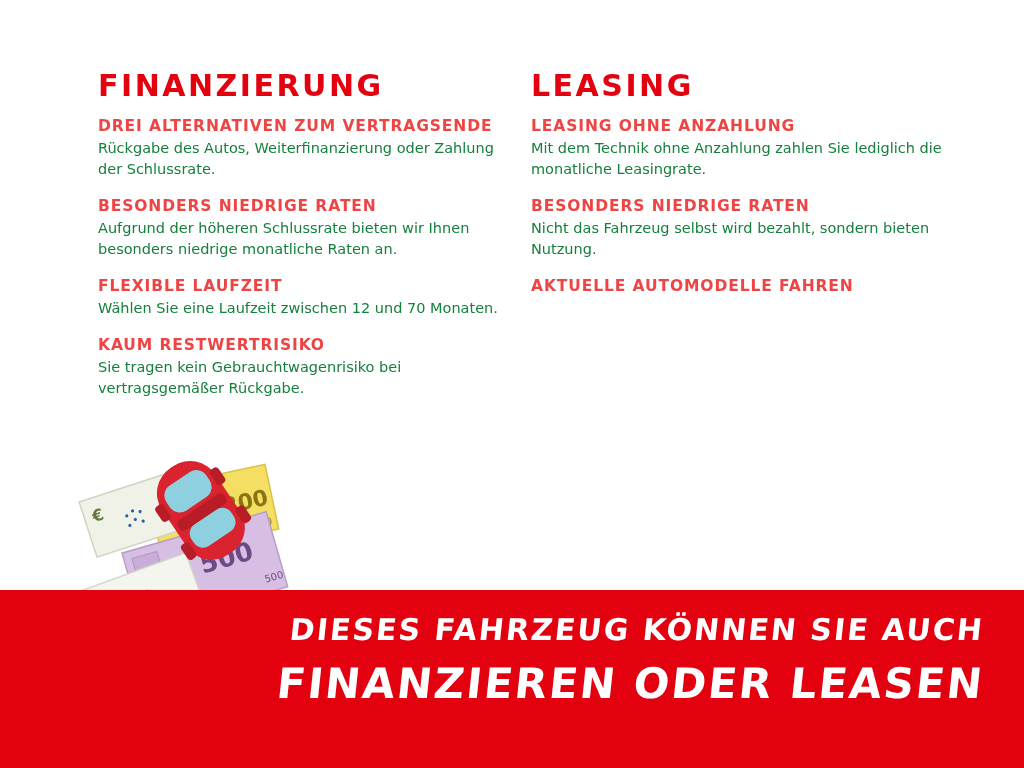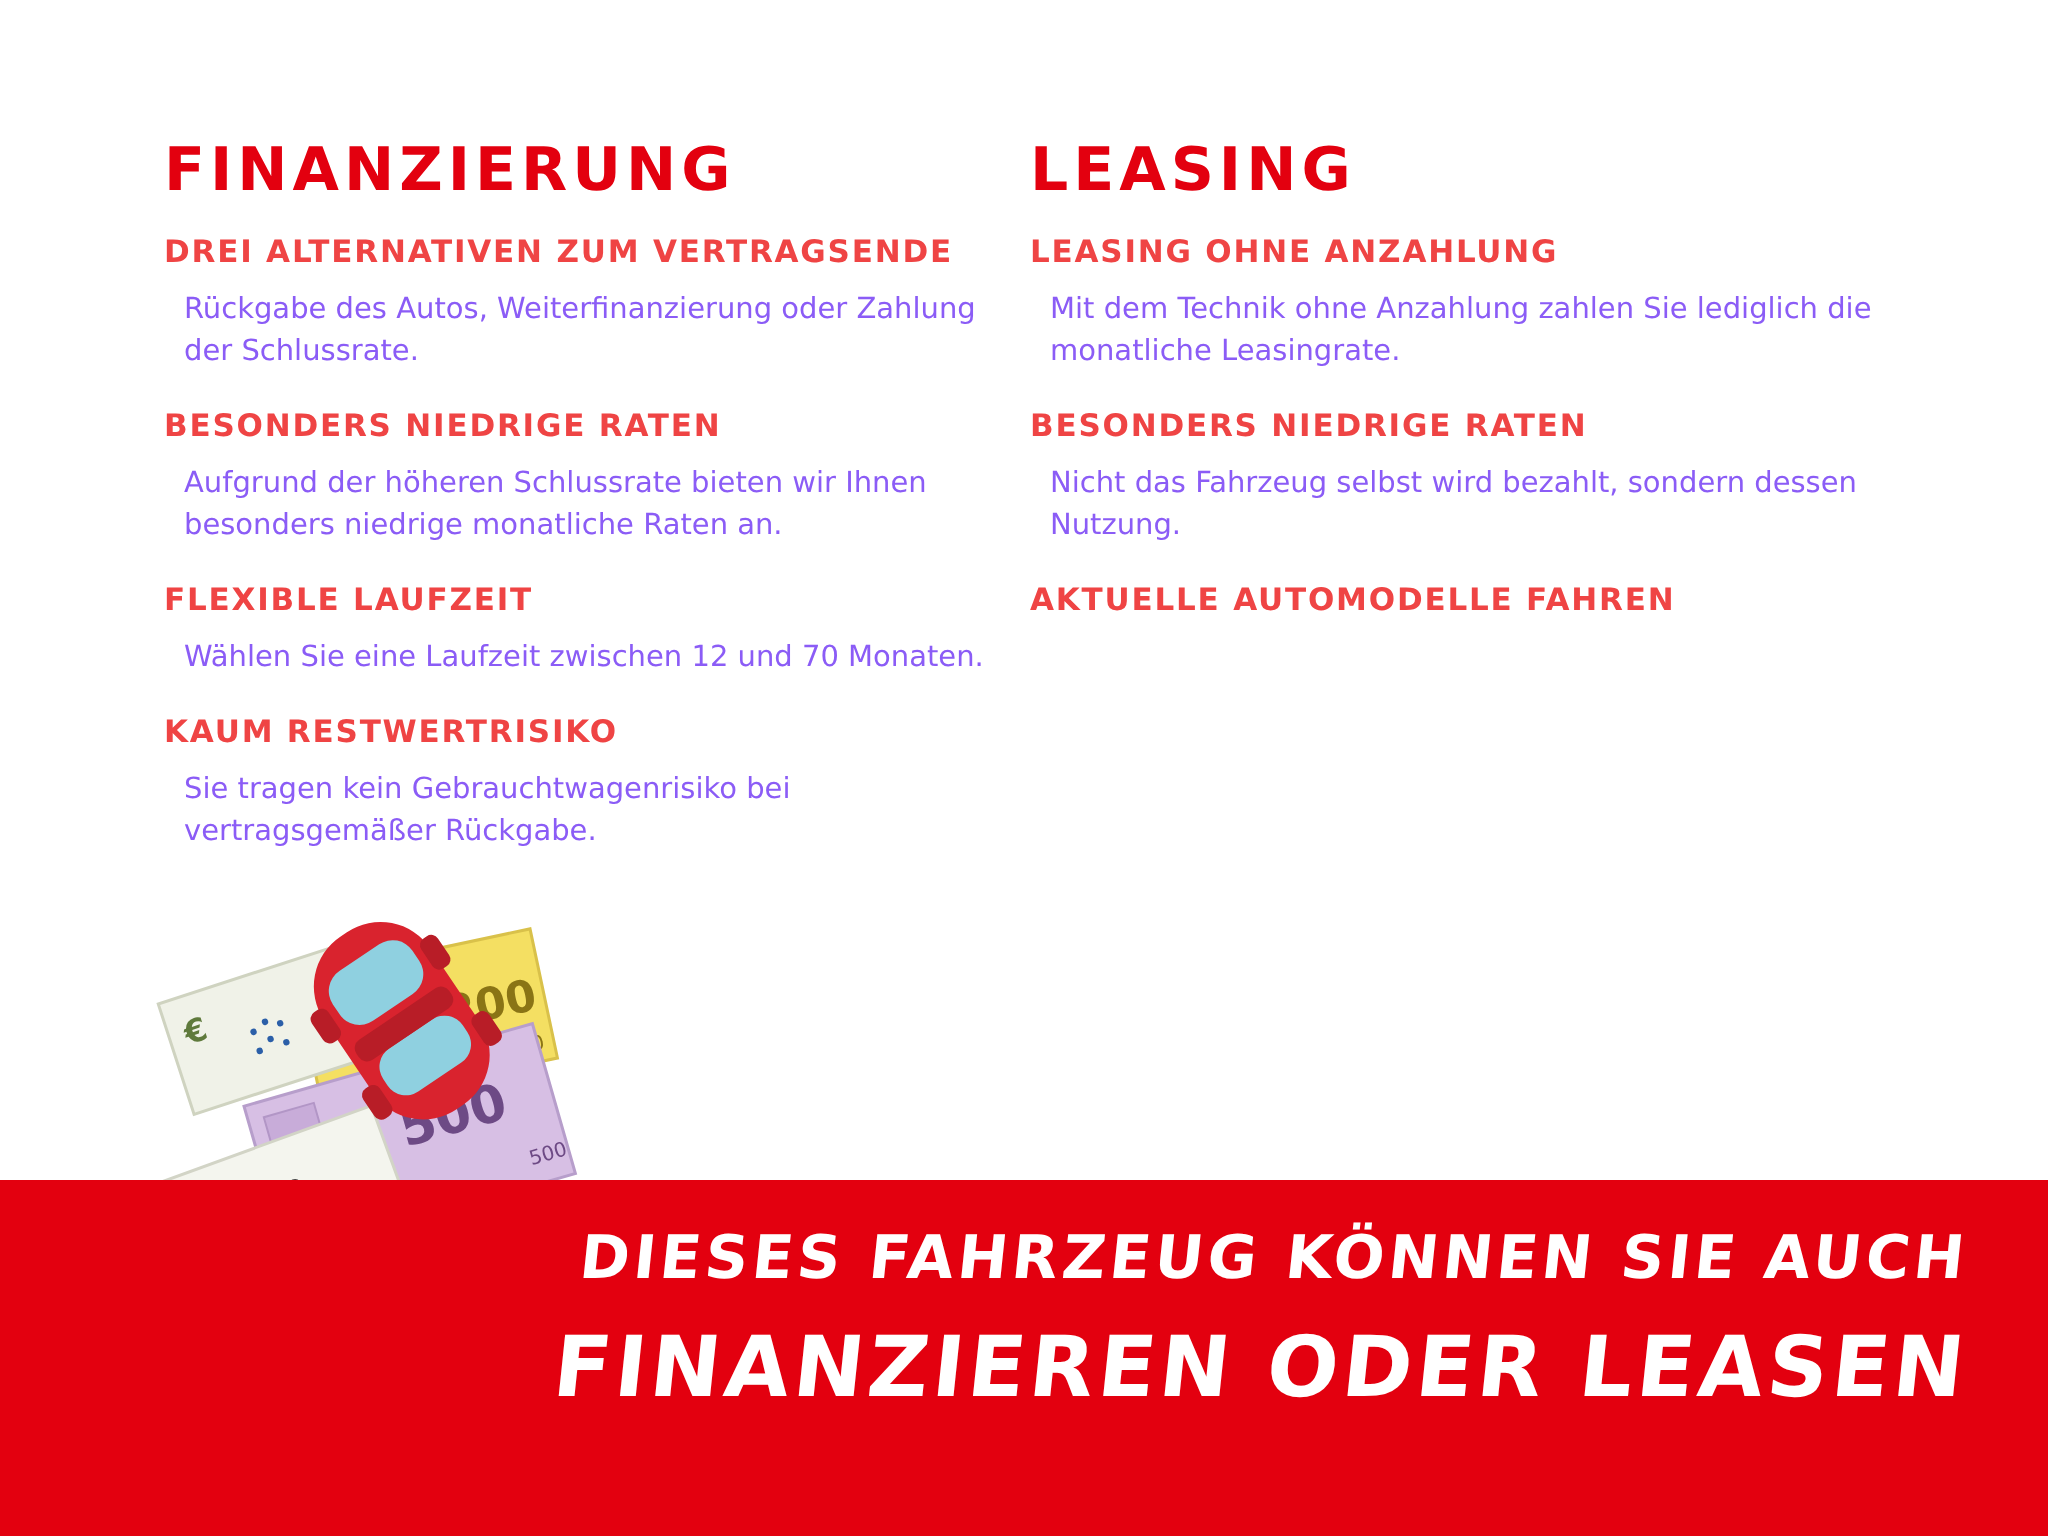--- a/index.html
+++ b/index.html
@@ -19,21 +19,21 @@
     position: relative;
     width: 1024px;
     height: 768px;
     background: #ffffff;
   }
 
   
   .columns {
     position: absolute;
     top: 68px;
-    left: 0;
+    left: 16px;
     width: 952px;
     display: flex;
     gap: 0;
   }
   .col {
     width: 480px;
   }
   .col-left  { margin-left: 82px; }
   .col-right { margin-left: -4px; }
 
@@ -54,23 +54,23 @@
     font-size: 15.5px;
     font-weight: bold;
     color: #ef4444;
     letter-spacing: 0.9px;
     margin: 0 0 3px 0;
     text-transform: uppercase;
     font-family: "DejaVu Sans", sans-serif;
   }
   .block-body {
     font-size: 14.5px;
-    color: #8b5cf6;
+    color: #15803d;
     line-height: 1.45;
-    margin: 10px;
+    margin: 0;
     font-family: "DejaVu Sans", sans-serif;
     max-width: 420px;
   }
 
   
   .footer {
     position: absolute;
     left: 0;
     bottom: 0;
     width: 1024px;
@@ -147,21 +147,21 @@
     <div class="col col-right">
       <h1 class="col-title">Leasing</h1>
 
       <div class="block">
         <p class="block-head">LEASING OHNE ANZAHLUNG</p>
         <p class="block-body">Mit dem Technik ohne Anzahlung zahlen Sie lediglich die monatliche Leasingrate.</p>
       </div>
 
       <div class="block">
         <p class="block-head">BESONDERS NIEDRIGE RATEN</p>
-        <p class="block-body">Nicht das Fahrzeug selbst wird bezahlt, sondern dessen Nutzung.</p>
+        <p class="block-body">Nicht das Fahrzeug selbst wird bezahlt, sondern bieten Nutzung.</p>
       </div>
 
 
       <div class="block">
         <p class="block-head">AKTUELLE AUTOMODELLE FAHREN</p>
       </div>
     </div>
   </div>
 
   <div class="illustration">

